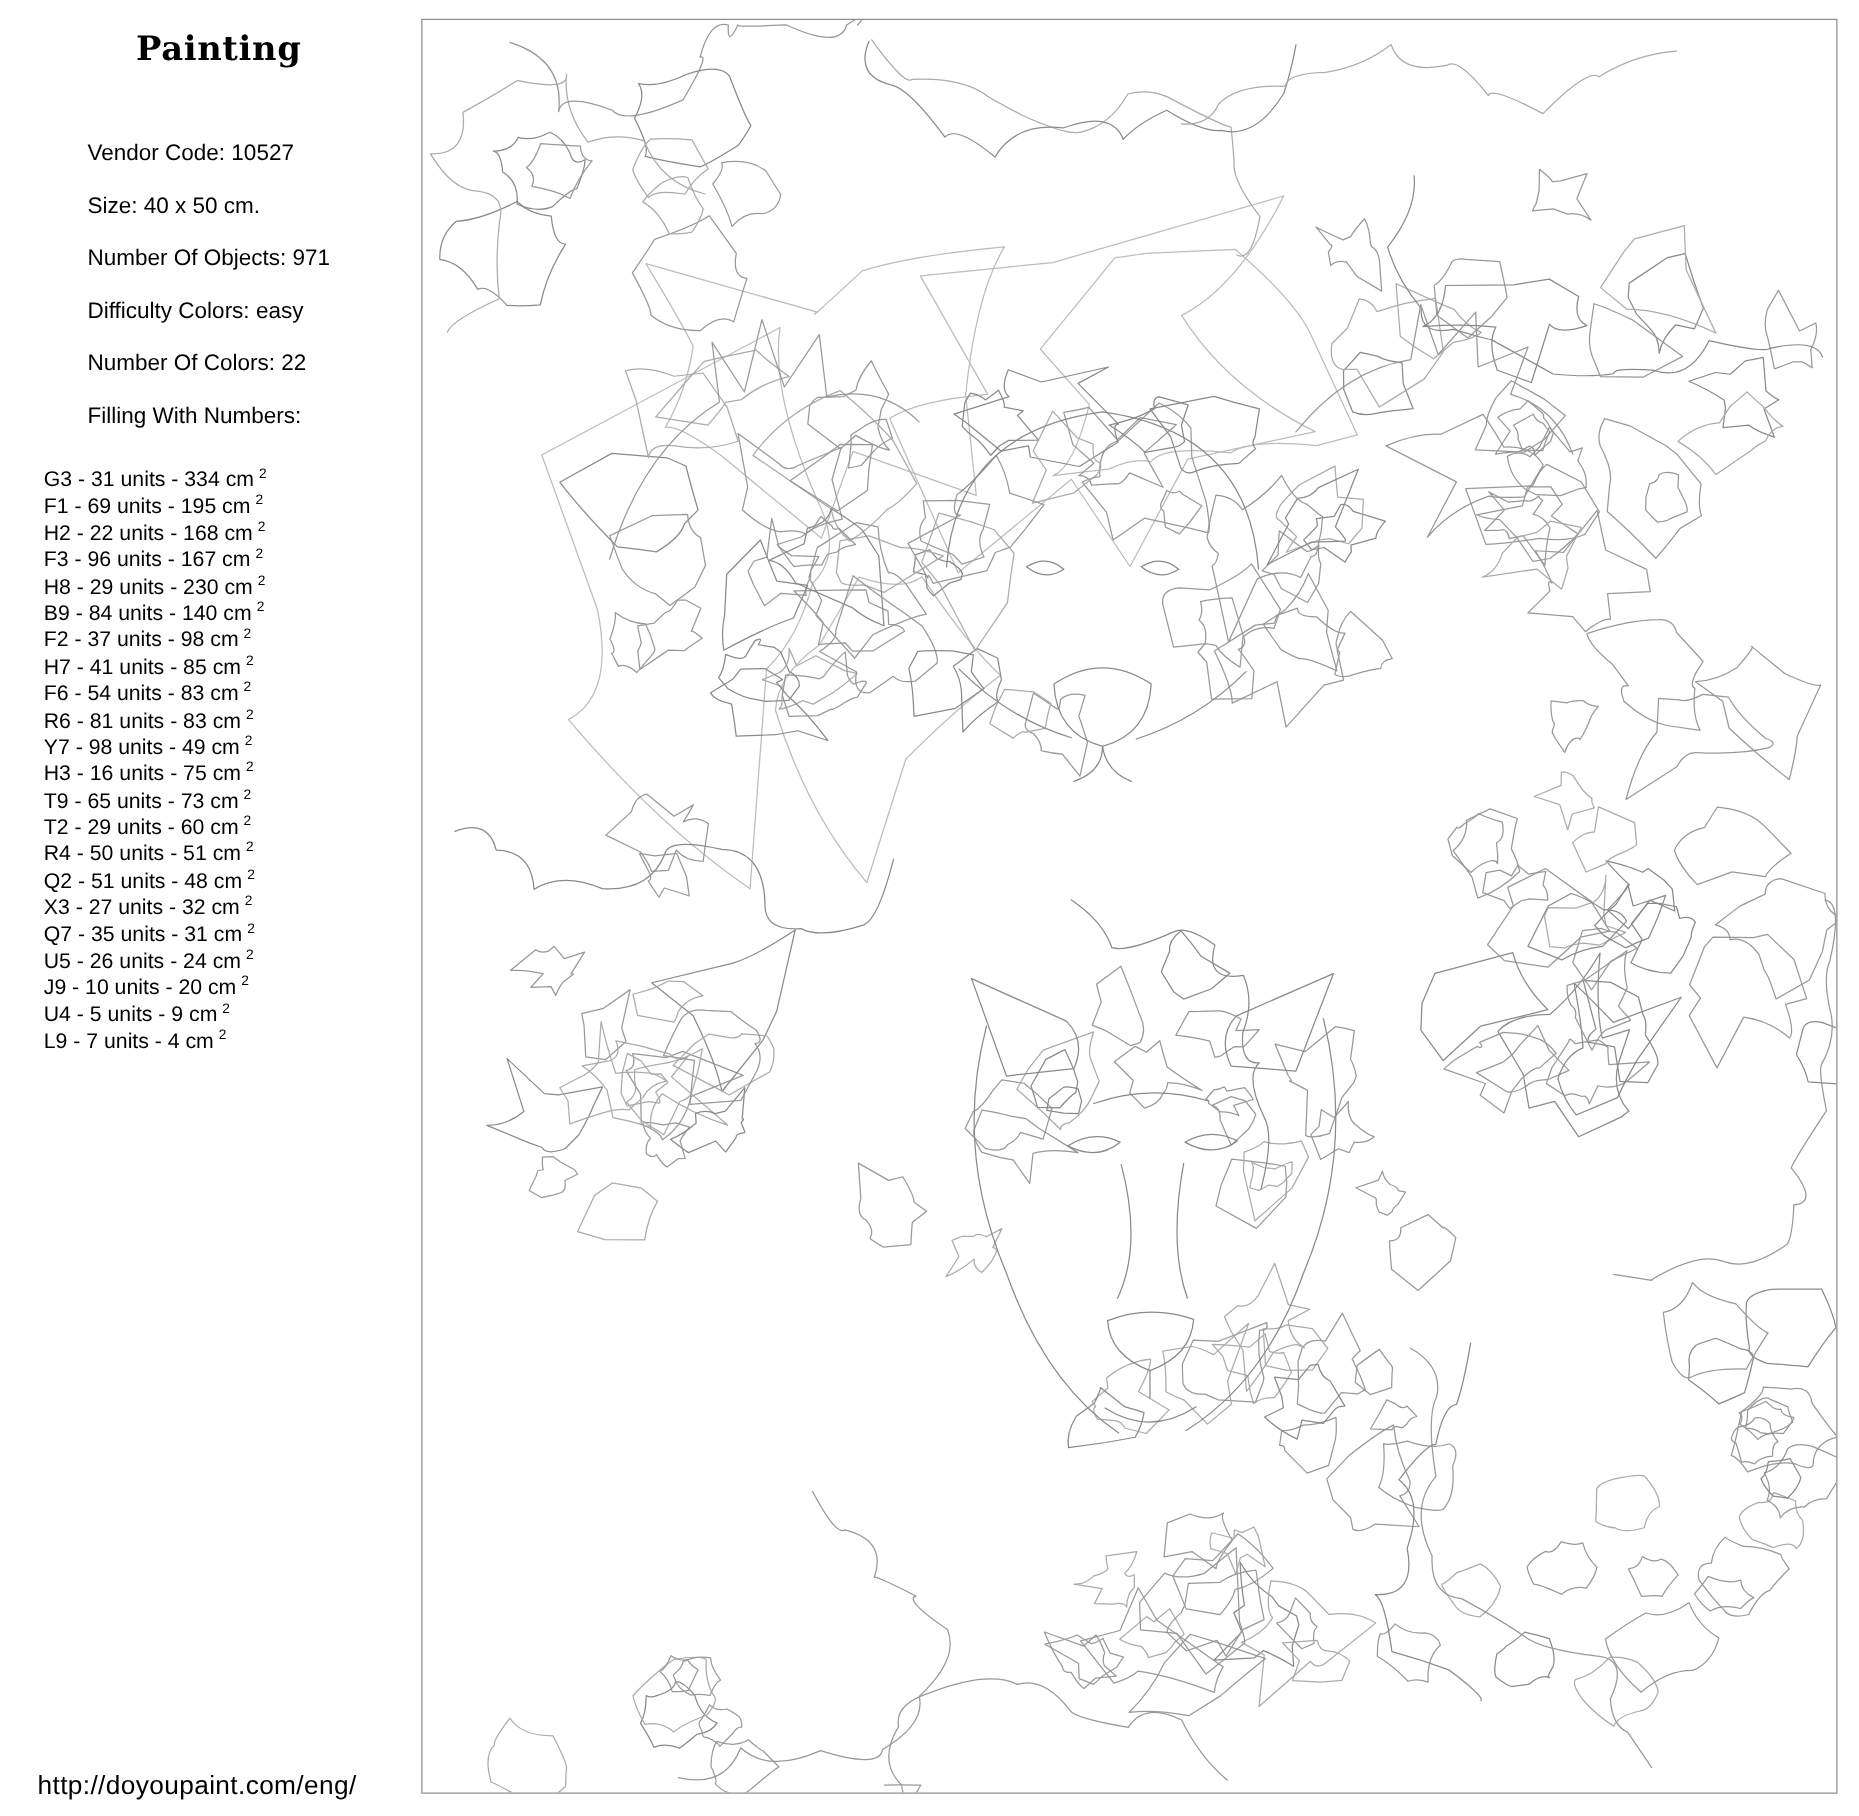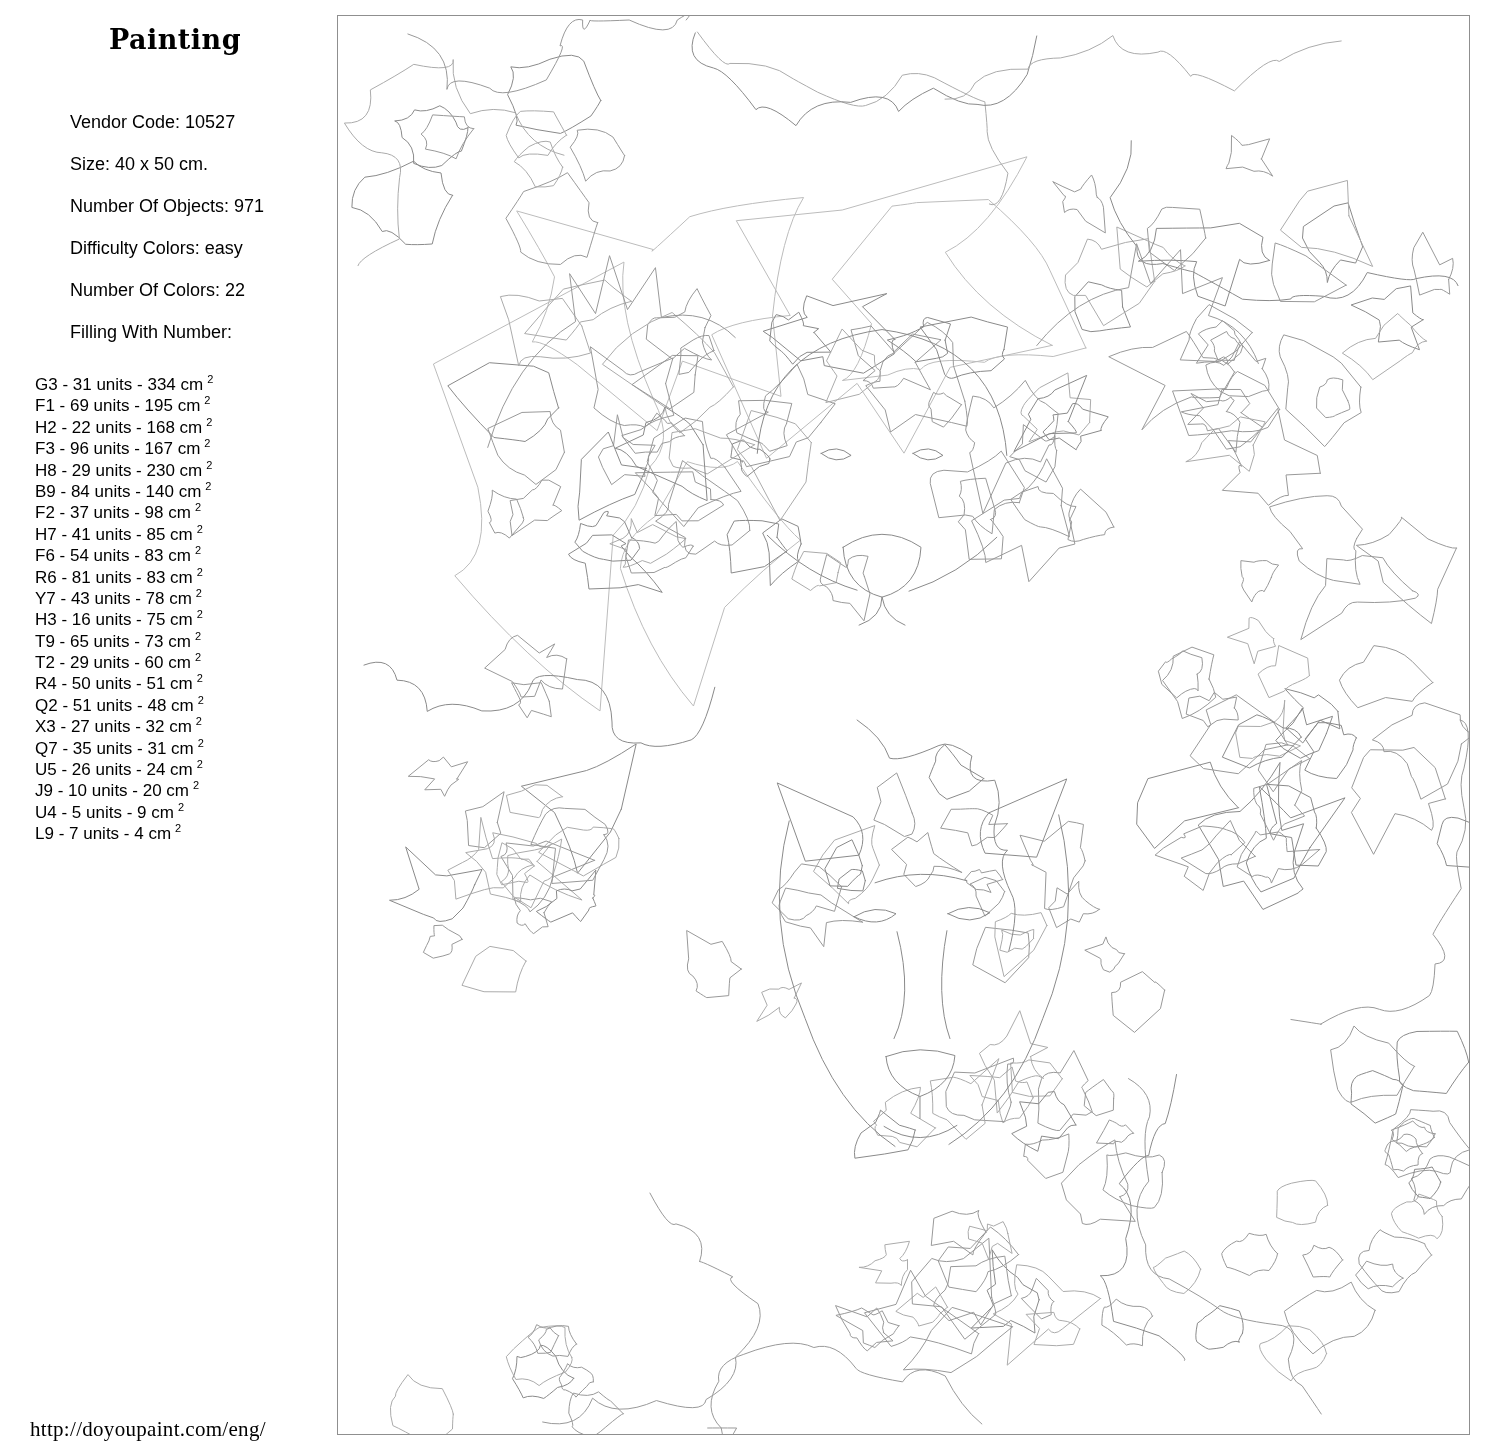--- a/index.html
+++ b/index.html
@@ -14,21 +14,21 @@
     letter-spacing:.5px;
   }
   .page-title .tline{white-space:pre;}
   .info-block{position:absolute;left:35px;top:102px;width:300px;margin-left:35px;}
   .info-block p{margin:0 0 24px 0;font-size:18px;line-height:18px;}
   .colors-list{position:absolute;left:35px;top:358px;width:300px;font-size:17px;}
   .color-row{height:21.4px;line-height:21.4px;white-space:nowrap;}
   .color-row sup{font-size:11px;vertical-align:7px;margin-left:4px;}
   .footer-url{
     position:absolute;left:30px;top:1406px;font-size:21px;letter-spacing:.3px;
-    font-family:Liberation Serif, serif;
+    font-family:Liberation Sans, sans-serif;
   }
   .canvas-frame{
     position:absolute;left:337px;top:15px;width:1133px;height:1420px;
     border:1px solid #8f8f8f;box-sizing:border-box;background:#fff;
   }
   .canvas-frame svg{display:block;width:100%;height:100%;}
 </style>
 </head>
 <body>
 
@@ -36,35 +36,35 @@
   <div class="page-title">
     <div class="tline">Painting</div>
   </div>
 
   <div class="info-block">
     <p>Vendor Code: 10527</p>
     <p>Size: 40 x 50 cm.</p>
     <p>Number Of Objects: 971</p>
     <p>Difficulty Colors: easy</p>
     <p>Number Of Colors: 22</p>
-    <p>Filling With Number:</p>
+    <p>Filling With Numbers:</p>
   </div>
 
   <div class="colors-list" id="colors-list">
       <div class="color-row"><span>G3 - 31 units - 334 cm</span><sup>2</sup></div>
       <div class="color-row"><span>F1 - 69 units - 195 cm</span><sup>2</sup></div>
       <div class="color-row"><span>H2 - 22 units - 168 cm</span><sup>2</sup></div>
       <div class="color-row"><span>F3 - 96 units - 167 cm</span><sup>2</sup></div>
       <div class="color-row"><span>H8 - 29 units - 230 cm</span><sup>2</sup></div>
       <div class="color-row"><span>B9 - 84 units - 140 cm</span><sup>2</sup></div>
       <div class="color-row"><span>F2 - 37 units - 98 cm</span><sup>2</sup></div>
       <div class="color-row"><span>H7 - 41 units - 85 cm</span><sup>2</sup></div>
       <div class="color-row"><span>F6 - 54 units - 83 cm</span><sup>2</sup></div>
       <div class="color-row"><span>R6 - 81 units - 83 cm</span><sup>2</sup></div>
-      <div class="color-row"><span>Y7 - 43 units - 78 cm</span><sup>2</sup></div>
+      <div class="color-row"><span>Y7 - 98 units - 49 cm</span><sup>2</sup></div>
       <div class="color-row"><span>H3 - 16 units - 75 cm</span><sup>2</sup></div>
       <div class="color-row"><span>T9 - 65 units - 73 cm</span><sup>2</sup></div>
       <div class="color-row"><span>T2 - 29 units - 60 cm</span><sup>2</sup></div>
       <div class="color-row"><span>R4 - 50 units - 51 cm</span><sup>2</sup></div>
       <div class="color-row"><span>Q2 - 51 units - 48 cm</span><sup>2</sup></div>
       <div class="color-row"><span>X3 - 27 units - 32 cm</span><sup>2</sup></div>
       <div class="color-row"><span>Q7 - 35 units - 31 cm</span><sup>2</sup></div>
       <div class="color-row"><span>U5 - 26 units - 24 cm</span><sup>2</sup></div>
       <div class="color-row"><span>J9 - 10 units - 20 cm</span><sup>2</sup></div>
       <div class="color-row"><span>U4 - 5 units - 9 cm</span><sup>2</sup></div>

